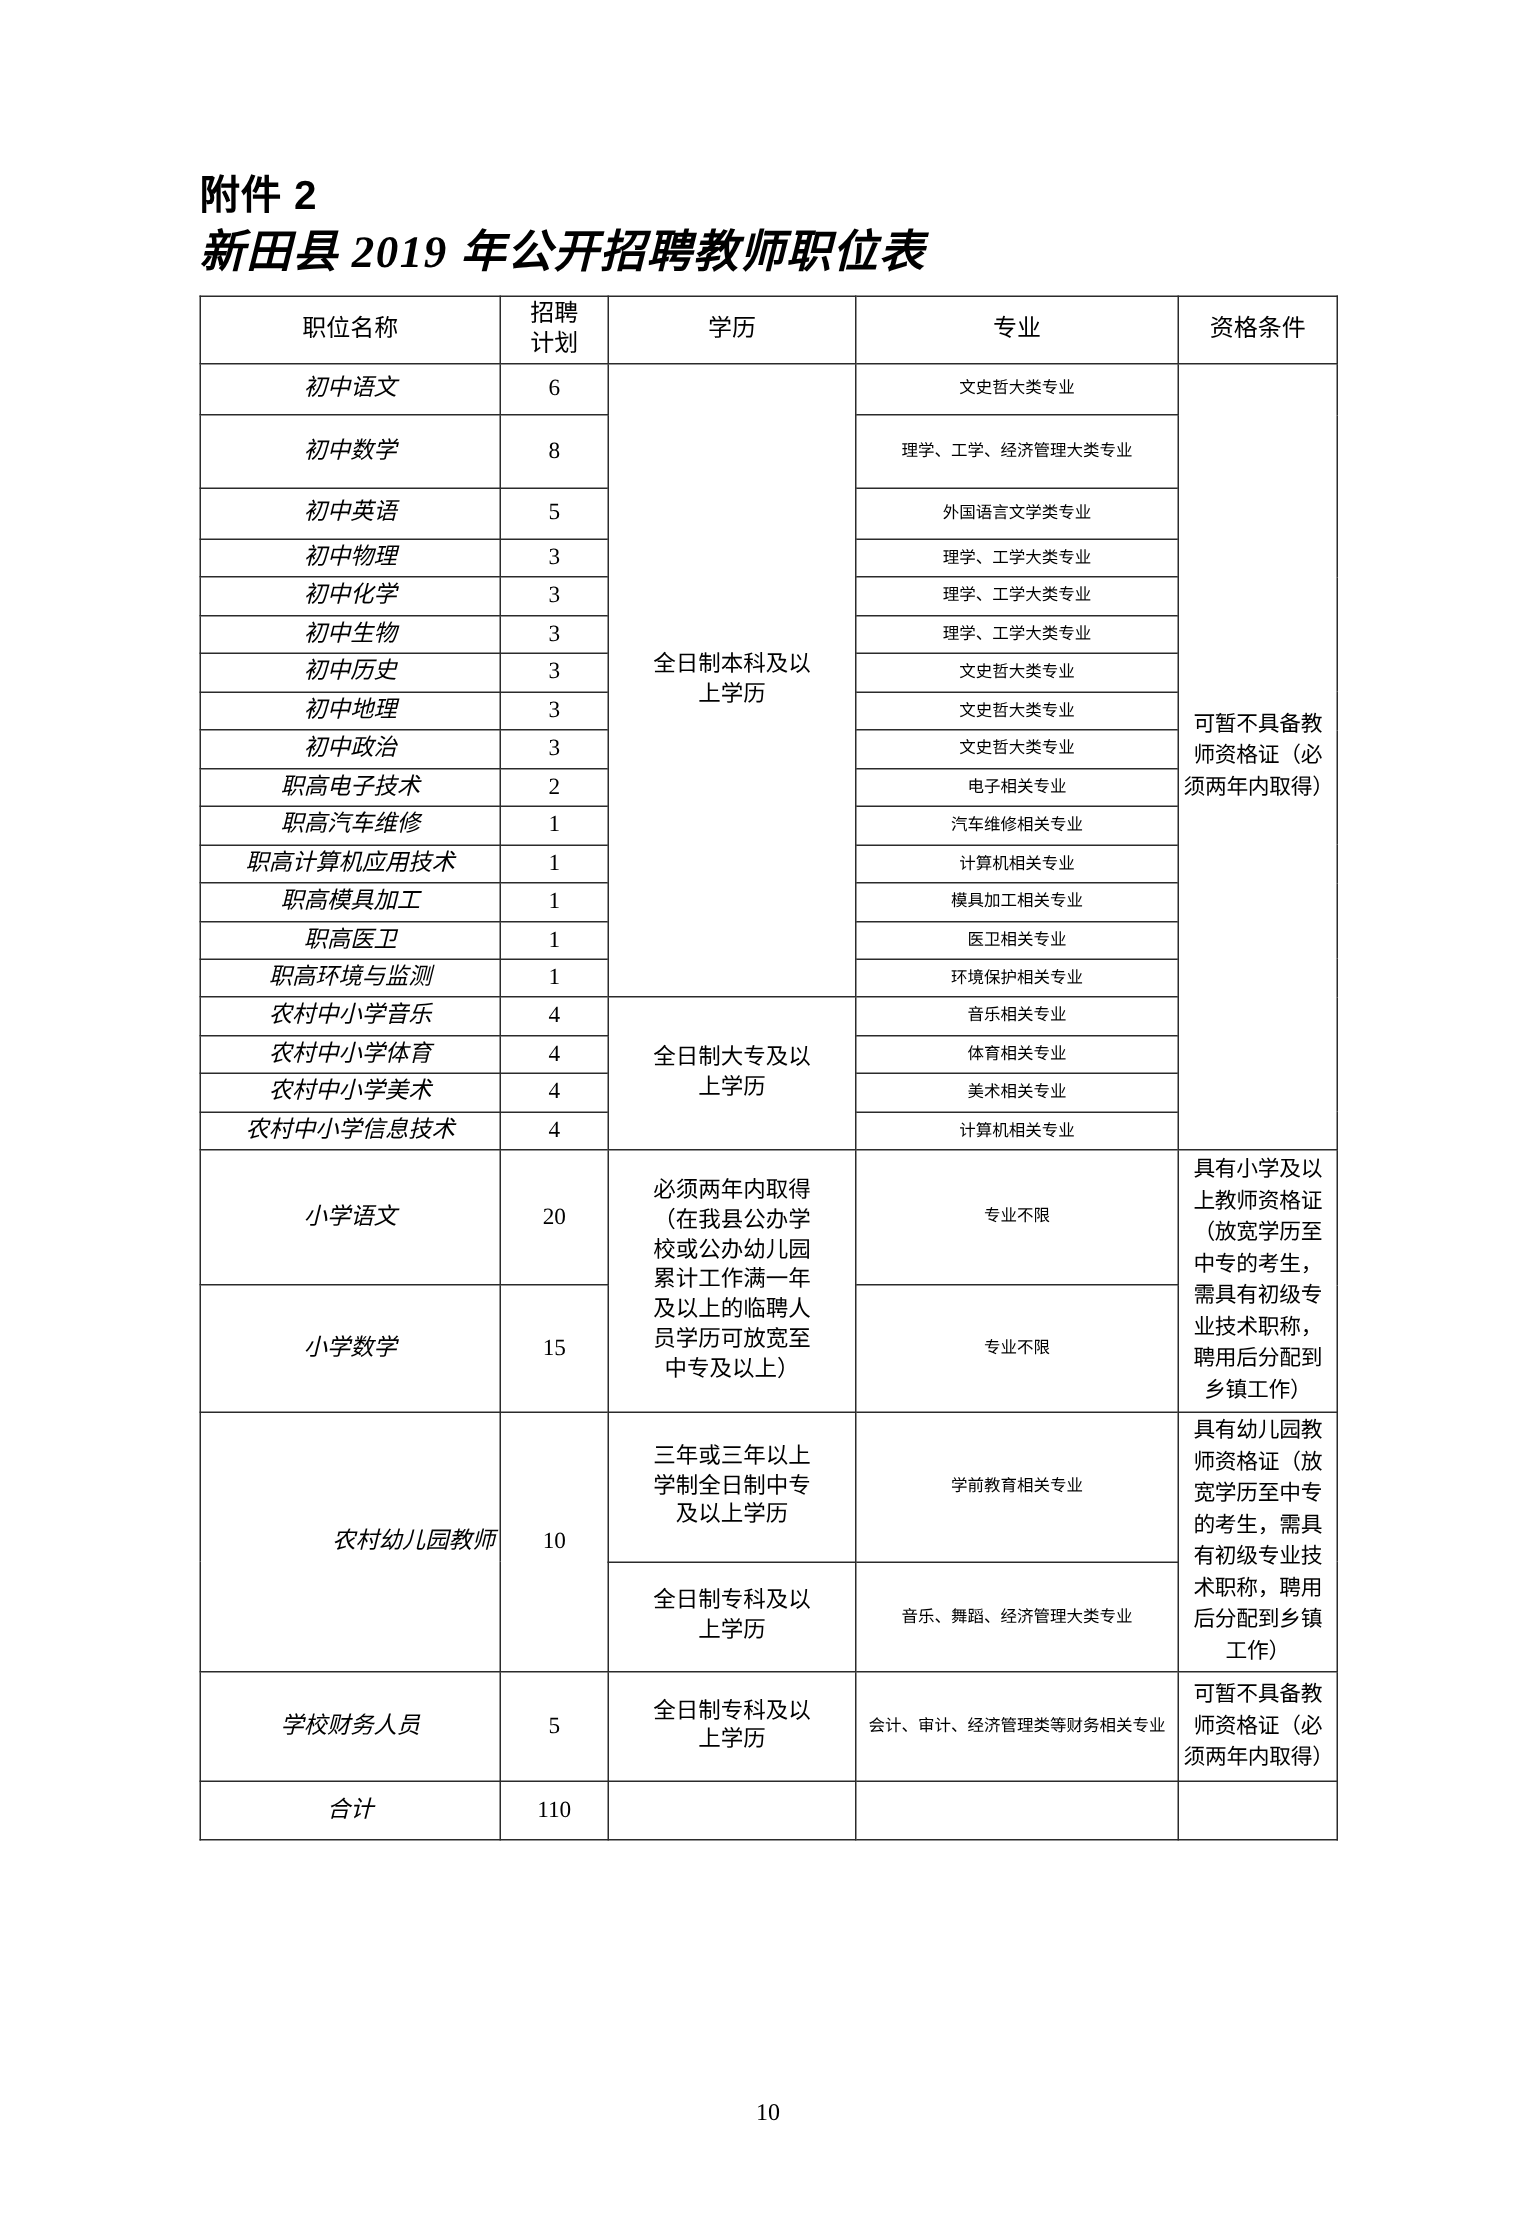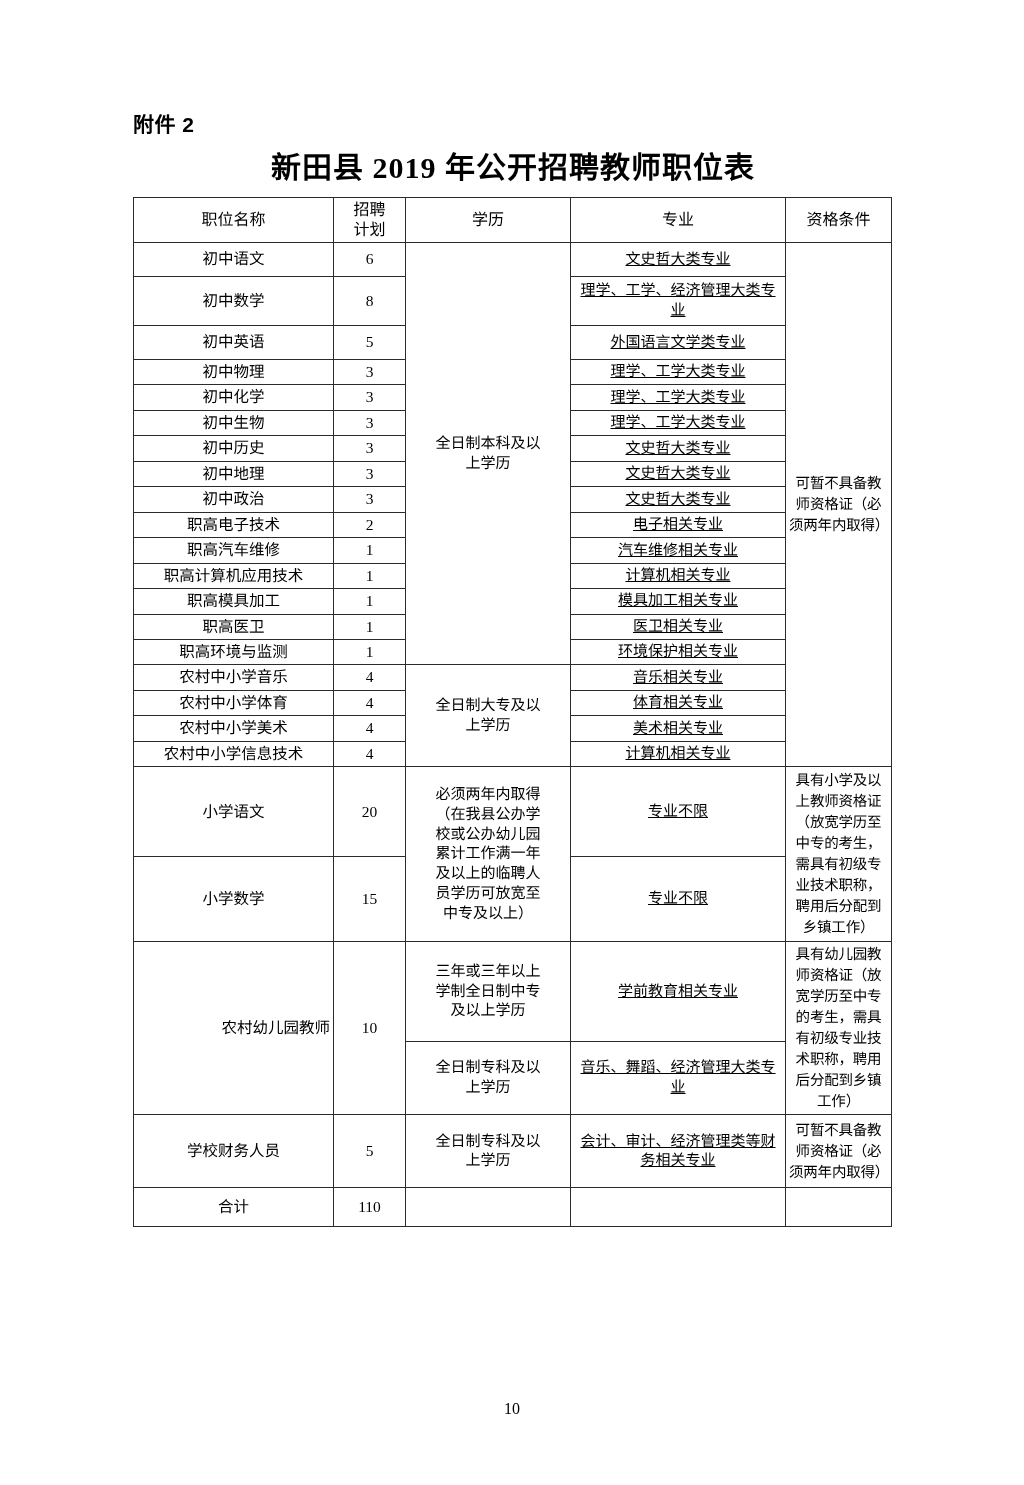--- a/index.html
+++ b/index.html
@@ -22,37 +22,37 @@
     width: 1024px;
     height: 1485px;
     box-sizing: border-box;
   }
 
   
   .attachment-label {
     position: absolute;
     left: 133px;
     top: 108px;
-    font-size: 21px;
+    font-size: 27px;
     font-weight: bold;
     letter-spacing: 0.5px;
     font-family: "Liberation Sans", "DejaVu Sans", sans-serif;
   }
 
   
   .doc-title {
     position: absolute;
     left: 133px;
     top: 143px;
     width: 760px;
-    text-align: center;
     font-size: 30px;
     font-weight: bold;
     letter-spacing: 1px;
     font-family: "Liberation Serif", "DejaVu Serif", serif;
+    font-style: italic;
   }
 
   
   .table-wrap {
     position: absolute;
     left: 133px;
     top: 197px;
     width: 758px;
   }
 
@@ -85,24 +85,24 @@
     line-height: 1.25;
   }
 
   
   col.c-pos   { width: 200px; }
   col.c-plan  { width: 72px;  }
   col.c-edu   { width: 165px; }
   col.c-major { width: 215px; }
   col.c-qual  { width: 106px; }
 
-  td.pos-cell   { font-size: 15.5px; }
+  td.pos-cell   { font-size: 15.5px; font-style: italic; }
   td.plan-cell  { font-size: 15.5px; font-family: "Liberation Serif", "DejaVu Serif", serif; }
   td.edu-cell   { font-size: 15px; }
-  td.major-cell { font-size: 15px; text-decoration: underline; }
+  td.major-cell { font-size: 11px; }
   td.qual-cell  {
     font-size: 14.5px;
     text-align: left;
     vertical-align: top;
     padding: 8px 5px 5px 6px;
     line-height: 1.45;
     letter-spacing: -0.2px;
     margin-left: 35px;
   }
 

